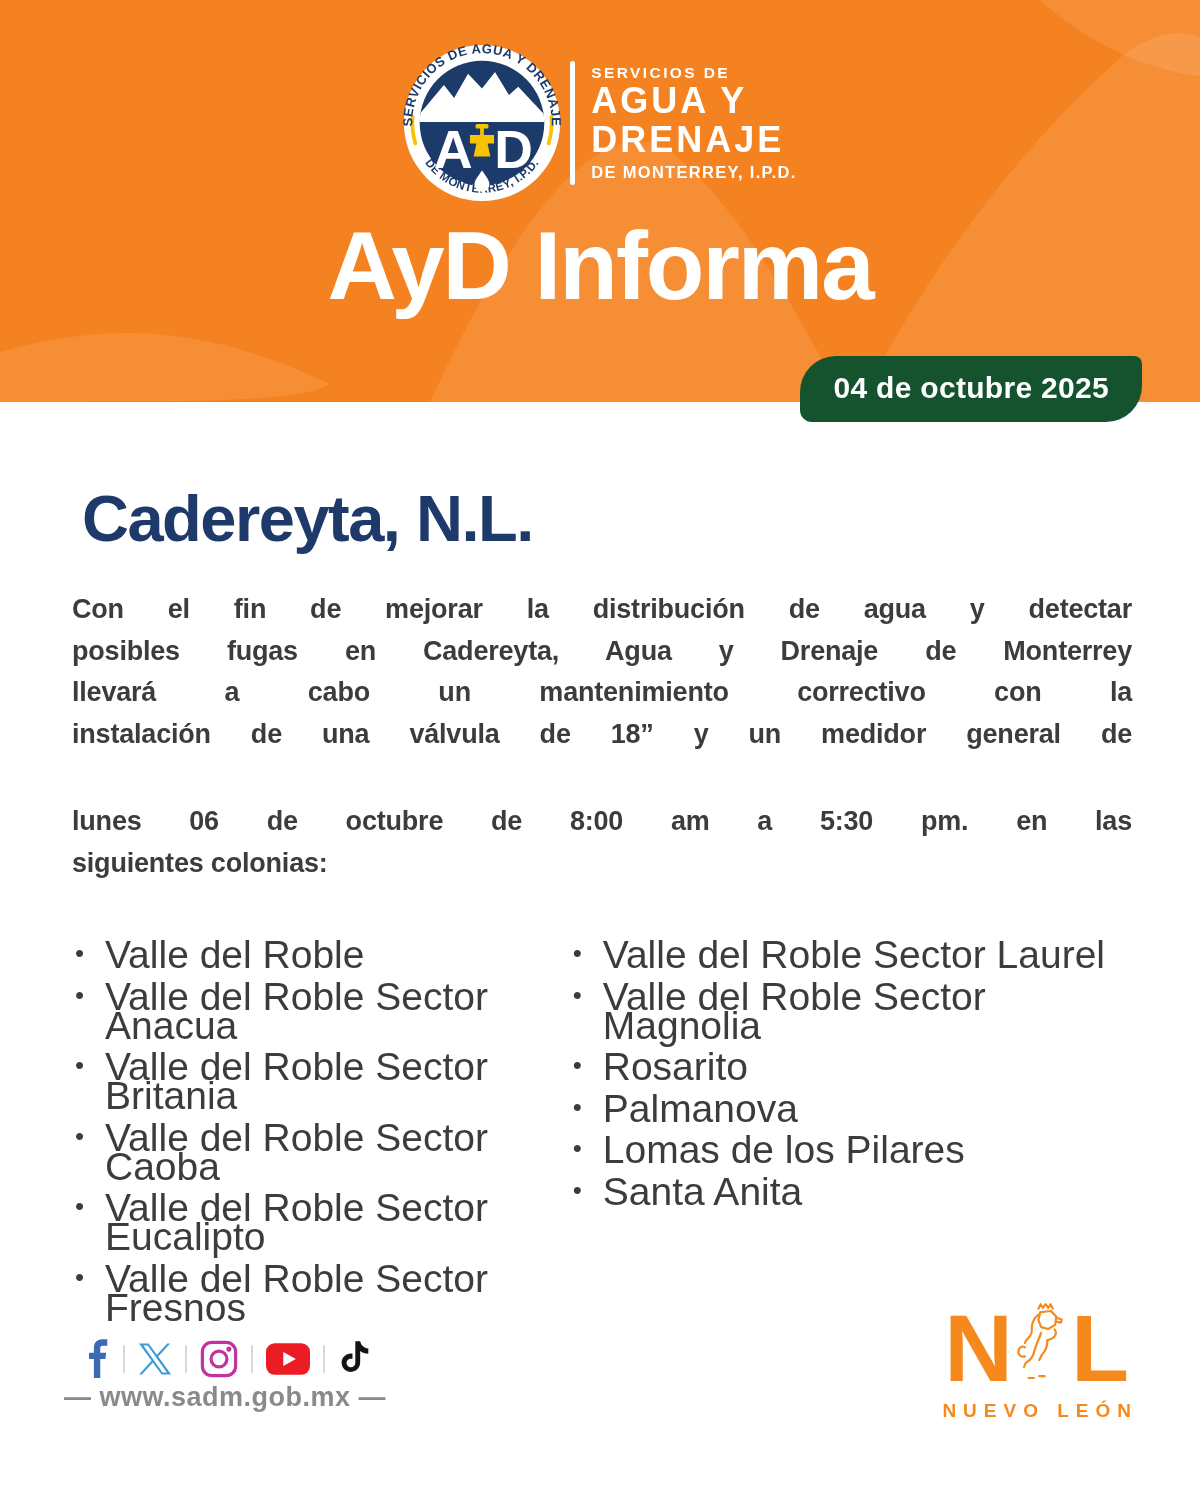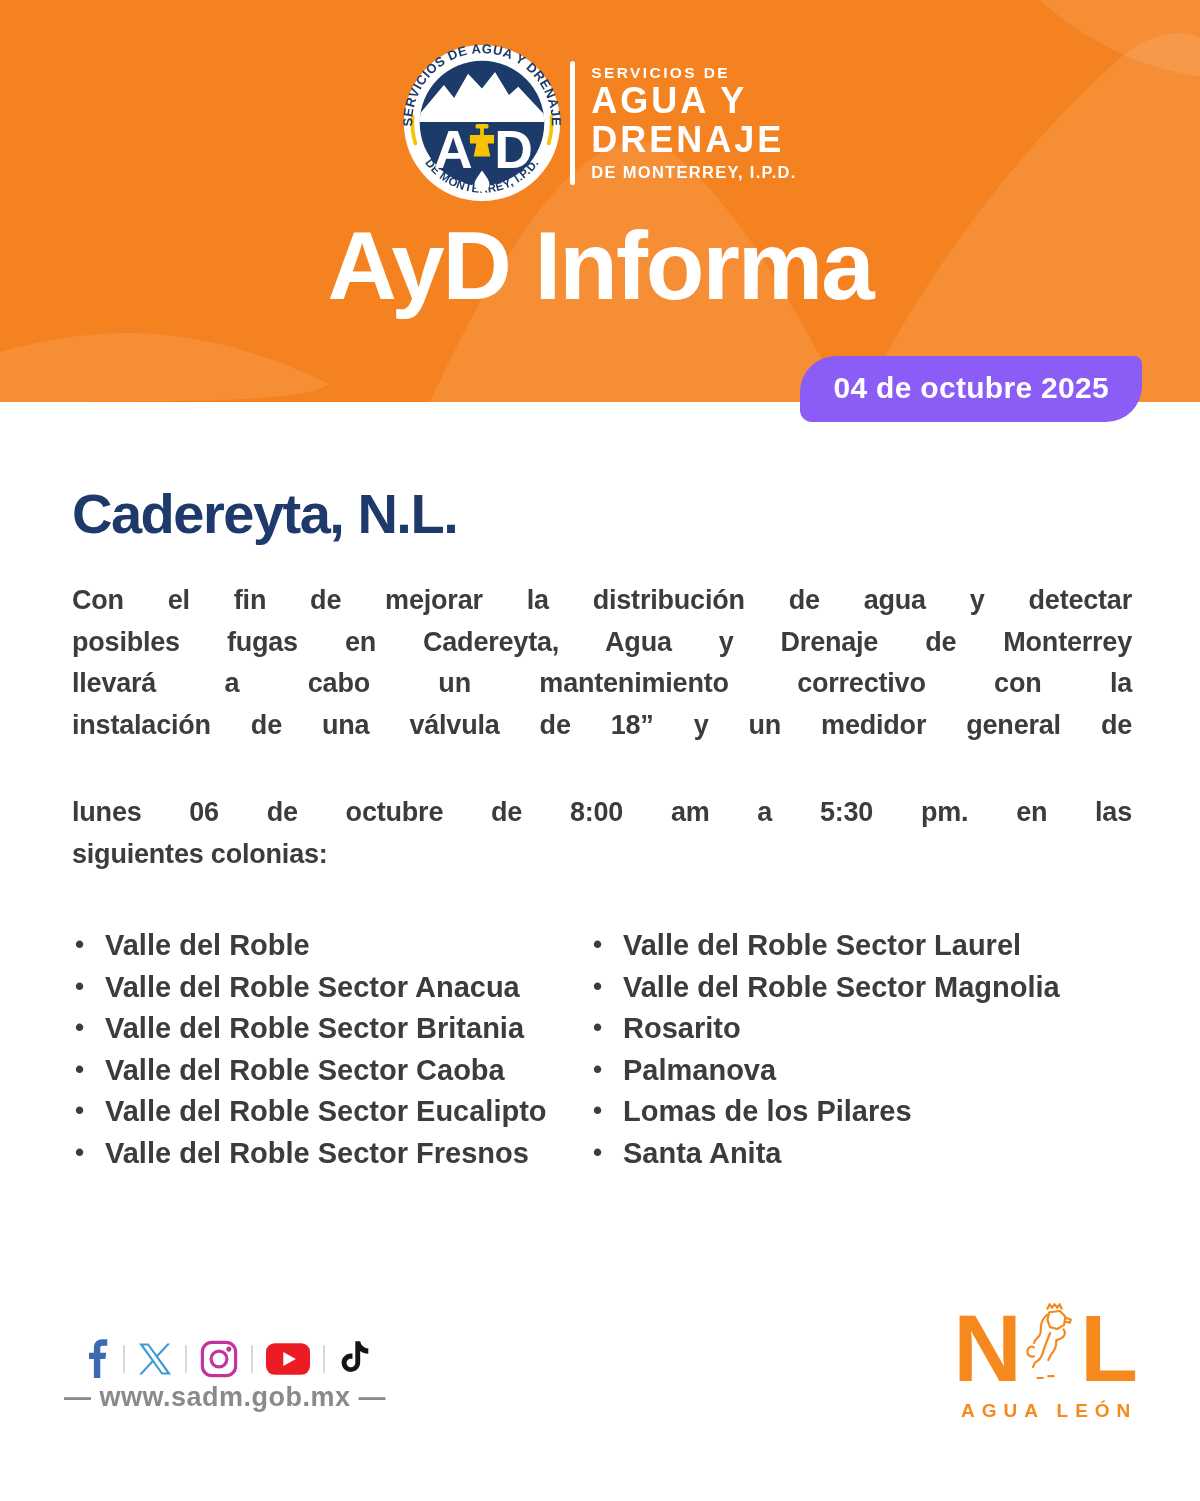--- a/index.html
+++ b/index.html
@@ -16,31 +16,31 @@
   .wordmark{color:#ffffff;text-align:left;}
   .wm1{font-size:15.5px;font-weight:bold;letter-spacing:2.4px;}
   .wm2,.wm3{font-size:36px;font-weight:bold;letter-spacing:3px;line-height:1.06;}
   .wm4{font-size:16.5px;font-weight:bold;letter-spacing:1.3px;margin-top:4px;}
   .hero-title{
     position:relative;text-align:center;color:#ffffff;font-weight:bold;
     font-size:96px;letter-spacing:-2px;margin-top:16px;line-height:1;
   }
   .date-badge{
     position:absolute;right:58px;top:356px;z-index:3;
-    background:#8b5cf6;color:#ffffff;font-size:30px;font-weight:bold;letter-spacing:0.3px;
+    background:#14532d;color:#ffffff;font-size:30px;font-weight:bold;letter-spacing:0.3px;
     padding:15px 33px 17px;border-radius:36px 8px 36px 12px;
   }
   
   .main{padding:0 68px 0 72px;color:#3C3C3C;}
-  .city-title{margin:84px 0 0;color:#1D3A6A;font-size:56px;font-weight:bold;letter-spacing:-1.5px;line-height:1;}
+  .city-title{margin:84px 10px 0;color:#1D3A6A;font-size:65px;font-weight:bold;letter-spacing:-1.5px;line-height:1;}
   .body-par{margin-top:38px;font-size:27px;font-weight:bold;line-height:41.5px;letter-spacing:-0.2px;}
   .body-par.second{margin-top:46px;}
   .jline{text-align:justify;text-align-last:justify;}
   .jline.last{text-align-last:left;}
-  .colonias{display:flex;margin-top:56px;font-size:29px;font-weight:bold;color:#3C3C3C;}
+  .colonias{display:flex;margin-top:56px;font-size:39px;font-weight:normal;color:#3C3C3C;}
   .colonias ul{list-style:none;margin:0;padding:0;}
   .col-left{width:518px;}
   .col-right{margin-left:32px;}
   .colonias li{position:relative;padding-left:33px;margin-bottom:12.5px;line-height:29px;}
   .colonias li::before{content:"•";position:absolute;left:3px;top:-1px;font-size:26px;}
   
   .footer-left{position:absolute;left:64px;top:1336px;}
   .social-row{display:flex;align-items:center;gap:13px;height:46px;margin-left:24px;}
   .social-row svg{display:block;}
   .sep{width:2px;height:28px;background:#D8D8D8;border-radius:1px;}
@@ -190,16 +190,16 @@
           <path d="M44,30 c3,4 1,8 -3,10 l-5,2"></path>
           <path d="M29,34 c-3,8 -6,14 -8,22"></path>
           <path d="M36,42 c0,7 -2,12 -6,16 l-3,6"></path>
           <path d="M21,56 c-2,6 -5,9 -9,11 l-2,5"></path>
           <path d="M11,60 c-5,1 -8,-2 -7,-7 c1,-4 5,-5 7,-3"></path>
           <path d="M15,84 h6 M27,82 h6"></path>
         </g>
       </svg>
       <span class="nl-letter">L</span>
     </div>
-    <div class="nl-caption">AGUA LEÓN</div>
+    <div class="nl-caption">NUEVO LEÓN</div>
   </div>
 
 </div>
 
 </body></html>

